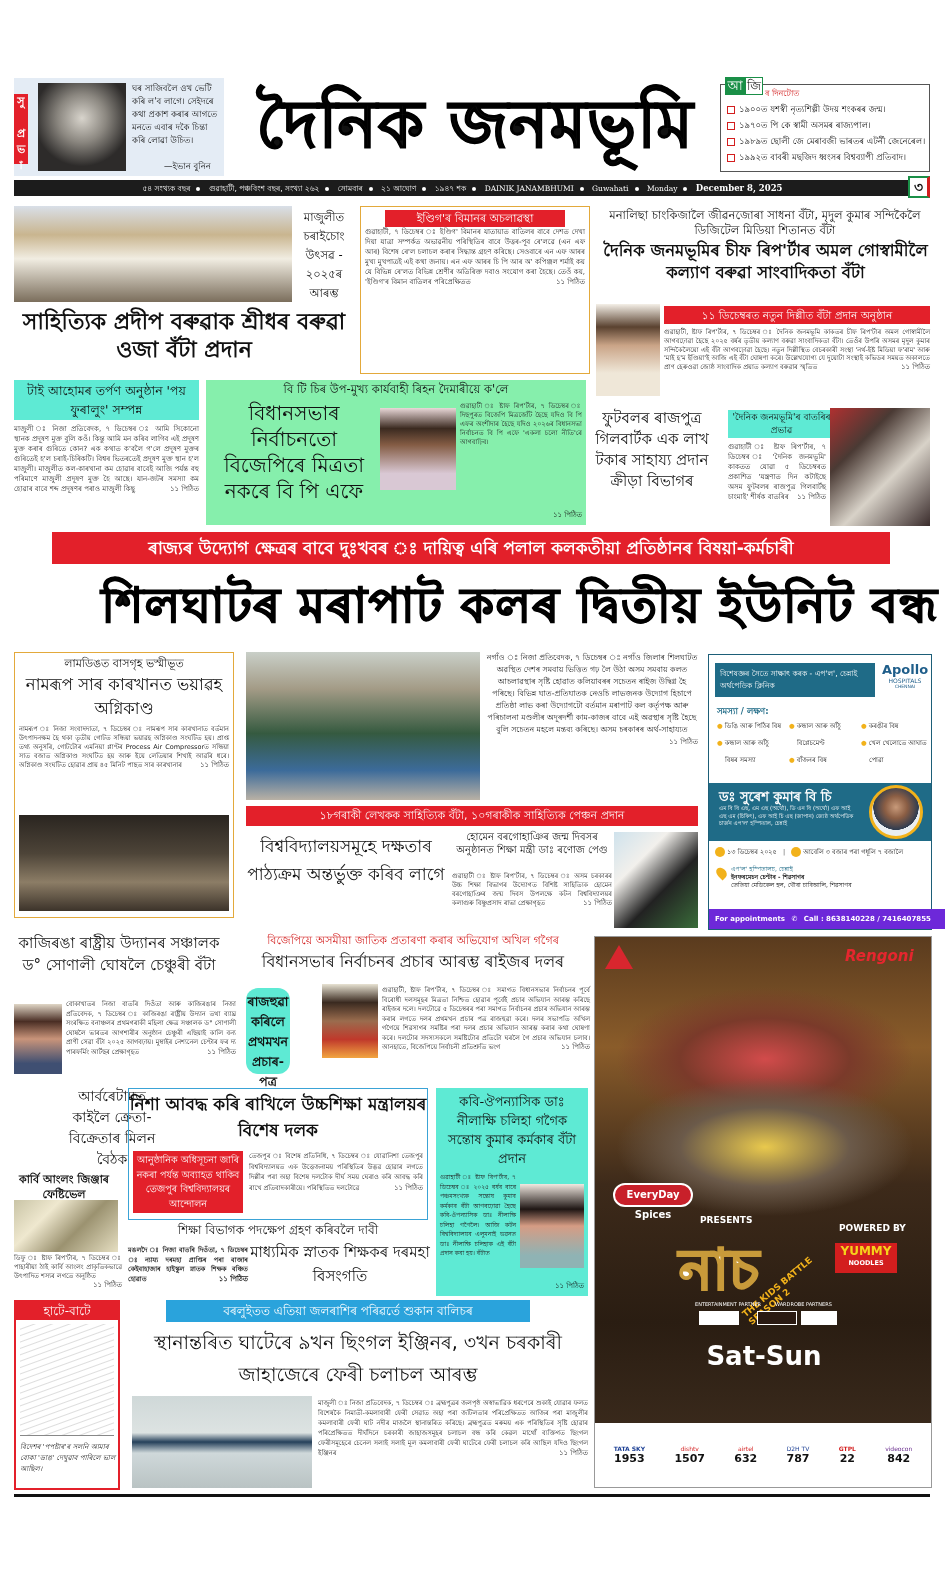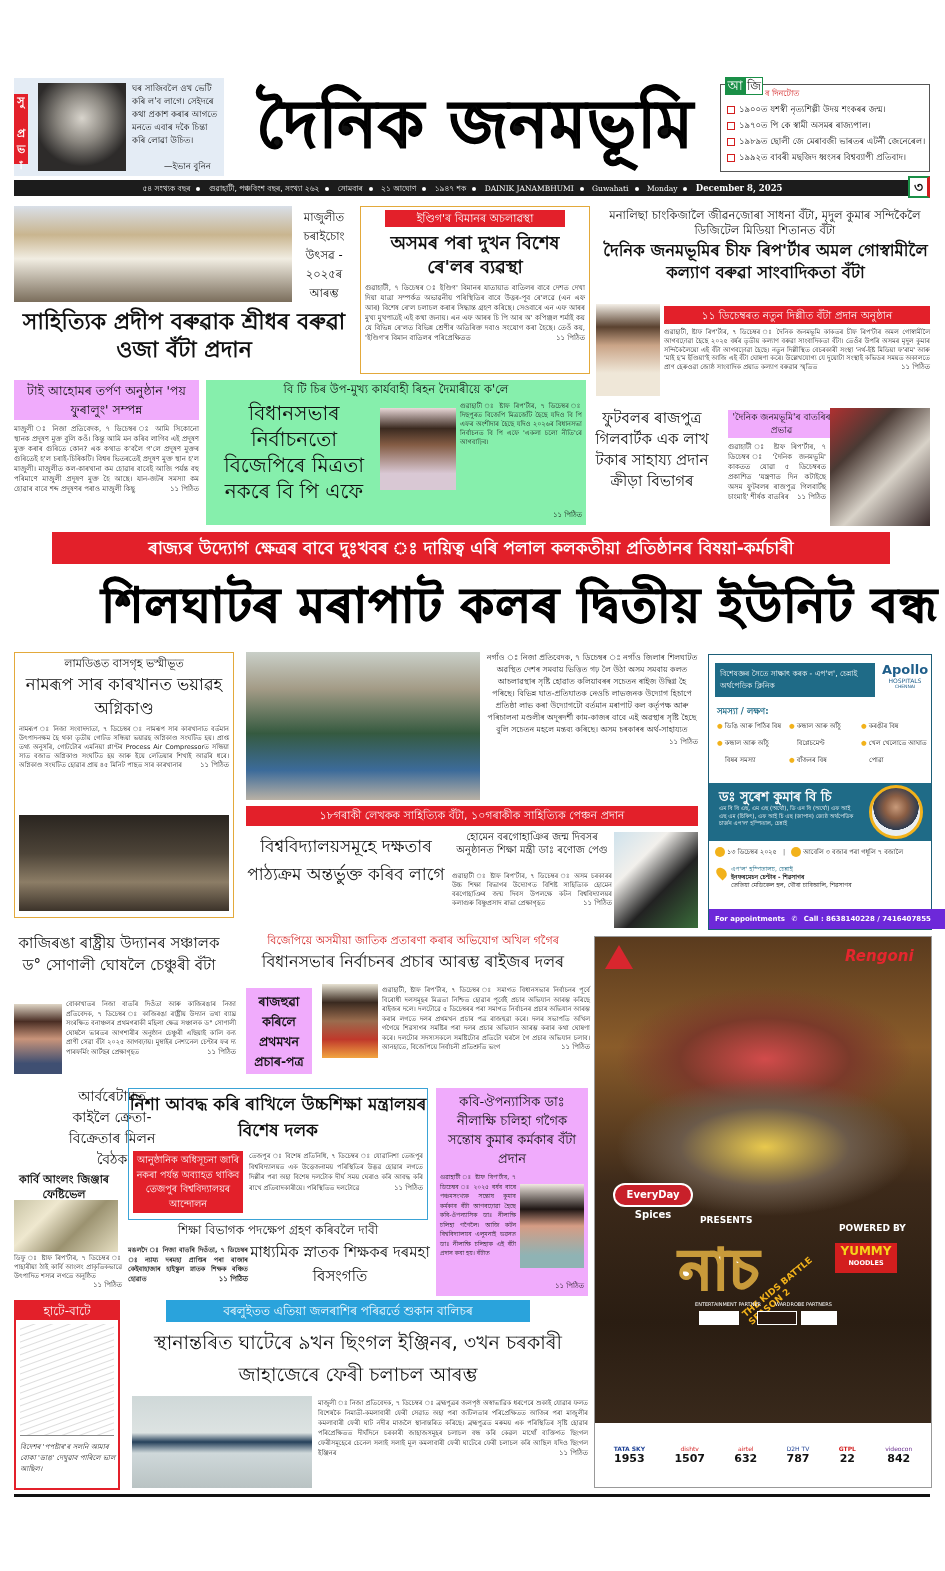--- a/index.html
+++ b/index.html
@@ -4,21 +4,21 @@
 <style>
   * { box-sizing: border-box; margin: 0; padding: 0; }
   body { width: 945px; height: 1571px; background: #fff; font-family: "DejaVu Sans", sans-serif; color: #111; position: relative; overflow: hidden; }
   .abs { position: absolute; }
   .serif { font-family: "DejaVu Serif", serif; }
   .small { font-size: 7px; line-height: 10px; color: #222; text-align: justify; }
   .cont { font-size: 7px; float: right; }
   .photo { background: linear-gradient(135deg,#8a8f9a,#c8c2b4 40%,#6d6a60 70%,#a9a49a); }
   .hl { font-weight: bold; text-align: center; line-height: 1.15; }
   .redbar { background: #e3202a; color: #fff; text-align: center; font-weight: bold; }
-  .tint-orange { background: #f0abfc; }
+  .tint-orange { background: #5eead4; }
   .tint-blue { background: #86efac; }
   .dot { display:inline-block; width:4px; height:4px; background:#fff; border-radius:50%; margin:0 6px; vertical-align:middle; }
 </style>
 </head>
 <body>
 
 <div class="abs" style="left:14px;top:78px;width:210px;height:98px;background:#e4ecf5;">
   <div class="abs redbar" style="left:0;top:16px;width:14px;height:70px;font-size:11px;writing-mode:vertical-rl;text-orientation:upright;line-height:14px;">সুপ্ৰভাত</div>
   <div class="abs photo" style="left:24px;top:5px;width:88px;height:88px;background:radial-gradient(circle at 50% 40%,#d8d4cc 0,#8b8780 35%,#2d2b2a 70%);"></div>
   <div class="abs serif" style="left:118px;top:4px;width:88px;font-size:8.5px;line-height:13px;">ঘৰ সাজিবলৈ ওখ ভেটি কৰি ল'ব লাগে। সেইদৰে কথা প্ৰকাশ কৰাৰ আগতে মনতে এবাৰ দকৈ চিন্তা কৰি লোৱা উচিত।</div>
@@ -51,21 +51,20 @@
   <span class="serif" style="font-weight:bold;font-size:8.5px;">December 8, 2025</span>
 </div>
 <div class="abs" style="left:908px;top:176px;width:22px;height:22px;background:#fff;border:2px solid #1a8f47;border-right:3px solid #d31e1e;font-size:14px;font-weight:bold;text-align:center;line-height:18px;">৩</div>
 
 <div class="abs photo" style="left:14px;top:206px;width:278px;height:96px;background:linear-gradient(180deg,#d9dfe8 0,#c9b58f 30%,#f1ede2 55%,#7b6e5c 100%);"></div>
 <div class="abs hl" style="left:296px;top:208px;width:56px;font-size:11.5px;font-weight:normal;line-height:19px;">মাজুলীত চৰাইচোং উৎসৱ - ২০২৫ৰ আৰম্ভ</div>
 <div class="abs hl" style="left:14px;top:308px;width:340px;font-size:22px;line-height:28px;">সাহিত্যিক প্ৰদীপ বৰুৱাক শ্ৰীধৰ বৰুৱা ওজা বঁটা প্ৰদান</div>
 
 <div class="abs" style="left:360px;top:206px;width:230px;height:168px;border:1px solid #e3a93b;padding:3px 4px;">
   <div class="redbar" style="font-size:11px;line-height:17px;margin:0 20px;font-weight:normal;">ইণ্ডিগ'ৰ বিমানৰ অচলাৱস্থা</div>
-  <div class="hl" style="font-size:18px;line-height:24px;margin:4px 10px;">অসমৰ পৰা দুখন বিশেষ ৰে'লৰ ব্যৱস্থা</div>
   <div class="small"><span>গুৱাহাটী, ৭ ডিচেম্বৰ ঃ ইণ্ডিগ' বিমানৰ যাতায়াত বাতিলৰ বাবে দেশত দেখা দিয়া যাত্ৰা সম্পৰ্কত অভাৱনীয় পৰিস্থিতিৰ বাবে উত্তৰ-পূব ৰে'লৱে (এন এফ আৰ) বিশেষ ৰে'ল চলাচল কৰাৰ সিদ্ধান্ত গ্ৰহণ কৰিছে। সেওবাৰে এন এফ আৰৰ মুখ্য মুখপাত্ৰই এই কথা জনায়। এন এফ আৰৰ চি পি আৰ অ' কপিঞ্জল শৰ্মাই কয় যে বিভিন্ন ৰে'লত বিভিন্ন শ্ৰেণীৰ অতিৰিক্ত দবাও সংযোগ কৰা হৈছে। তেওঁ কয়, 'ইণ্ডিগ'ৰ বিমান বাতিলৰ পৰিপ্ৰেক্ষিতত</span> <span class="cont">১১ পিঠিত</span></div>
 </div>
 
 <div class="abs hl" style="left:600px;top:208px;width:330px;font-size:11.5px;font-weight:normal;line-height:15px;">মনালিছা চাংকিজালৈ জীৱনজোৰা সাধনা বঁটা, মৃদুল কুমাৰ সন্দিকৈলৈ ডিজিটেল মিডিয়া শিতানত বঁটা</div>
 <div class="abs hl" style="left:598px;top:240px;width:335px;font-size:16.5px;line-height:22px;">দৈনিক জনমভূমিৰ চীফ ৰিপ'ৰ্টাৰ অমল গোস্বামীলৈ কল্যাণ বৰুৱা সাংবাদিকতা বঁটা</div>
 <div class="abs photo" style="left:596px;top:304px;width:64px;height:92px;background:linear-gradient(180deg,#f4efe7 0,#5a4230 25%,#caa487 45%,#efe7d8 75%);"></div>
 <div class="abs redbar" style="left:664px;top:306px;width:266px;height:18px;font-size:10.5px;line-height:18px;font-weight:normal;">১১ ডিচেম্বৰত নতুন দিল্লীত বঁটা প্ৰদান অনুষ্ঠান</div>
 <div class="abs small" style="left:664px;top:328px;width:266px;font-size:6.5px;line-height:8.8px;"><span>গুৱাহাটী, ষ্টাফ ৰিপ'ৰ্টাৰ, ৭ ডিচেম্বৰ ঃ দৈনিক জনমভূমি কাকতৰ চীফ ৰিপ'ৰ্টাৰ অমল গোস্বামীলৈ আগবঢ়োৱা হৈছে ২০২৫ বৰ্ষৰ তৃতীয় কল্যাণ বৰুৱা সাংবাদিকতা বঁটা। তেওঁৰ উপৰি অসমৰ মৃদুল কুমাৰ সন্দিকৈলৈয়ো এই বঁটা আগবঢ়োৱা হৈছে। নতুন দিল্লীস্থিত বেচৰকাৰী সংস্থা 'নৰ্থ-ইষ্ট মিডিয়া ফ'ৰাম' আৰু 'মাই হ'ম ইণ্ডিয়া'ই আজি এই বঁটা ঘোষণা কৰে। উল্লেখযোগ্য যে দুয়োটা সংস্থাই কভিডৰ সময়ত অকালতে প্ৰাণ হেৰুওৱা জ্যেষ্ঠ সাংবাদিক প্ৰয়াত কল্যাণ বৰুৱাৰ স্মৃতিত</span> <span class="cont">১১ পিঠিত</span></div>
 
 <div class="abs tint-orange hl" style="left:14px;top:380px;width:185px;height:40px;font-size:12.5px;font-weight:normal;line-height:19px;padding-top:1px;">টাই আহোমৰ তৰ্পণ অনুষ্ঠান 'পয় ফুৰালুং' সম্পন্ন</div>
@@ -145,21 +144,21 @@
 <div class="abs hl" style="left:452px;top:830px;width:160px;font-size:10px;line-height:13px;font-weight:normal;">হোমেন বৰগোহাঞিৰ জন্ম দিবসৰ অনুষ্ঠানত শিক্ষা মন্ত্ৰী ডাঃ ৰণোজ পেগু</div>
 <div class="abs small" style="left:452px;top:872px;width:160px;font-size:6.5px;line-height:9px;"><span>গুৱাহাটী ঃ ষ্টাফ ৰিপ'ৰ্টাৰ, ৭ ডিচেম্বৰ ঃ অসম চৰকাৰৰ উচ্চ শিক্ষা বিভাগৰ উদ্যোগত বিশিষ্ট সাহিত্যিক হোমেন বৰগোহাঞিৰ জন্ম দিবস উপলক্ষে কটন বিশ্ববিদ্যালয়ৰ কলাগুৰু বিষ্ণুপ্ৰসাদ ৰাভা প্ৰেক্ষাগৃহত</span> <span class="cont">১১ পিঠিত</span></div>
 <div class="abs photo" style="left:614px;top:832px;width:84px;height:96px;background:linear-gradient(135deg,#cfe2ec 0,#f2f0ec 30%,#222 60%,#3a6d3a 100%);"></div>
 
 <div class="abs hl" style="left:14px;top:932px;width:210px;font-size:15px;line-height:22px;font-weight:normal;">কাজিৰঙা ৰাষ্ট্ৰীয় উদ্যানৰ সঞ্চালক ড° সোণালী ঘোষলৈ চেঞ্চুৰী বঁটা</div>
 <div class="abs photo" style="left:14px;top:1004px;width:48px;height:70px;background:linear-gradient(180deg,#e0d6c6 0,#4a2e24 25%,#c9947a 50%,#3f4f72 85%);"></div>
 <div class="abs small" style="left:66px;top:1000px;width:170px;font-size:6.5px;line-height:9.5px;"><span>বোকাখাতৰ নিজা বাতৰি দিওঁতা আৰু কাজিৰঙাৰ নিজা প্ৰতিবেদক, ৭ ডিচেম্বৰ ঃ কাজিৰঙা ৰাষ্ট্ৰীয় উদ্যান তথা ব্যাঘ্ৰ সংৰক্ষিত বনাঞ্চলৰ প্ৰথমগৰাকী মহিলা ক্ষেত্ৰ সঞ্চালক ড° সোণালী ঘোষলৈ ভাৰতৰ আগশাৰীৰ অনুষ্ঠান চেঞ্চুৰী এছিয়াই কালি বন্য প্ৰাণী সেৱা বঁটা ২০২৫ আগবঢ়ায়। মুম্বাইৰ নেশ্যনেল চেণ্টাৰ ফৰ দ্য পাৰফৰ্মিং আৰ্টছৰ প্ৰেক্ষাগৃহত</span> <span class="cont">১১ পিঠিত</span></div>
 
 <div class="abs hl" style="left:236px;top:934px;width:354px;font-size:11px;color:#d31e1e;font-weight:normal;line-height:14px;">বিজেপিয়ে অসমীয়া জাতিক প্ৰতাৰণা কৰাৰ অভিযোগ অখিল গগৈৰ</div>
 <div class="abs hl" style="left:236px;top:950px;width:354px;font-size:16px;line-height:24px;font-weight:normal;">বিধানসভাৰ নিৰ্বাচনৰ প্ৰচাৰ আৰম্ভ ৰাইজৰ দলৰ</div>
-<div class="abs tint-orange hl" style="left:246px;top:988px;width:66px;height:86px;font-size:12.5px;line-height:20px;padding-top:4px;">ৰাজহুৱা কৰিলে প্ৰথমখন প্ৰচাৰ-পত্ৰ</div>
+<div class="abs tint-orange hl" style="left:246px;top:988px;width:44px;height:86px;font-size:12.5px;line-height:20px;padding-top:4px;border-radius:12px;">ৰাজহুৱা কৰিলে প্ৰথমখন প্ৰচাৰ-পত্ৰ</div>
 <div class="abs photo" style="left:322px;top:984px;width:56px;height:74px;background:linear-gradient(180deg,#e7e2d2 0,#3a2a20 25%,#9a6c4e 50%,#c0392b 75%,#f2a541 100%);"></div>
 <div class="abs small" style="left:382px;top:986px;width:208px;font-size:6.5px;line-height:9.5px;"><span>গুৱাহাটী, ষ্টাফ ৰিপ'ৰ্টাৰ, ৭ ডিচেম্বৰ ঃ সমাগত বিধানসভাৰ নিৰ্বাচনৰ পূৰ্বে বিৰোধী দলসমূহৰ মিত্ৰতা নিশ্চিত হোৱাৰ পূৰ্বেই প্ৰচাৰ অভিযান আৰম্ভ কৰিছে ৰাইজৰ দলে। দলটোৱে ৫ ডিচেম্বৰৰ পৰা সমাগত নিৰ্বাচনৰ প্ৰচাৰ অভিযান আৰম্ভ কৰাৰ লগতে দলৰ প্ৰথমখন প্ৰচাৰ পত্ৰ ৰাজহুৱা কৰে। দলৰ সভাপতি অখিল গগৈয়ে শিৱসাগৰ সমষ্টিৰ পৰা দলৰ প্ৰচাৰ অভিযান আৰম্ভ কৰাৰ কথা ঘোষণা কৰে। দলটোৰ সদস্যসকলে সমষ্টিটোৰ প্ৰতিটো ঘৰলৈ গৈ প্ৰচাৰ অভিযান চলাব। আনহাতে, বিজেপিয়ে নিৰ্বাচনী প্ৰতিশ্ৰুতি ভংগ</span> <span class="cont">১১ পিঠিত</span></div>
 
 <div class="abs hl" style="left:14px;top:1086px;width:100px;font-size:14px;font-weight:normal;line-height:21px;margin-left:48px;">আৰ্বৰেটামত কাইলৈ ক্ৰেতা-বিক্ৰেতাৰ মিলন বৈঠক</div>
 <div class="abs hl" style="left:14px;top:1172px;width:100px;font-size:11px;line-height:15px;">কাৰ্বি আংলং জিঞ্জাৰ ফেষ্টিভেল</div>
 <div class="abs photo" style="left:14px;top:1200px;width:104px;height:52px;background:linear-gradient(135deg,#c9c4a6 0,#efe8cf 30%,#9b9270 60%,#e6dfc2 100%);"></div>
 <div class="abs small" style="left:14px;top:1254px;width:108px;font-size:6.5px;line-height:9px;"><span>ডিফু ঃ ষ্টাফ ৰিপ'ৰ্টাৰ, ৭ ডিচেম্বৰ ঃ পাহাৰীয়া ঠাই কাৰ্বি আংলং প্ৰাকৃতিকভাৱে উৎপাদিত শস্যৰ লগতে অনুষ্ঠিত</span> <span class="cont">১১ পিঠিত</span></div>
 
 <div class="abs" style="left:128px;top:1088px;width:300px;height:132px;border:1.5px solid #3aa3d6;">
   <div class="hl" style="font-size:17px;line-height:26px;margin-top:2px;">নিশা আবদ্ধ কৰি ৰাখিলে উচ্চশিক্ষা মন্ত্ৰালয়ৰ বিশেষ দলক</div>
@@ -200,20 +199,21 @@
   <div class="abs" style="left:244px;top:286px;font-size:9px;font-weight:bold;color:#fff;">POWERED BY</div>
   <div class="abs" style="left:240px;top:306px;width:62px;height:30px;background:#d31e1e;text-align:center;">
     <div style="font-size:12px;font-weight:bold;color:#f6d21b;line-height:16px;">YUMMY</div>
     <div style="font-size:6.5px;font-weight:bold;color:#fff;">NOODLES</div>
   </div>
   <div class="abs" style="left:100px;top:364px;font-size:5px;color:#fff;">ENTERTAINMENT PARTNER</div>
   <div class="abs" style="left:180px;top:364px;font-size:5px;color:#fff;">WARDROBE PARTNERS</div>
   <div class="abs" style="left:104px;top:374px;width:40px;height:14px;background:#fff;"></div>
   <div class="abs" style="left:162px;top:374px;width:40px;height:14px;background:#2a1a12;border:1px solid #fff;"></div>
   <div class="abs" style="left:206px;top:374px;width:36px;height:14px;background:#fff;"></div>
+  <div class="abs" style="left:0;top:404px;width:338px;text-align:center;font-size:26px;font-weight:bold;color:#fff;">Sat-Sun</div>
   <div class="abs" style="left:0;top:486px;width:336px;height:64px;background:#fff;display:flex;justify-content:space-around;align-items:center;padding:0 4px;">
     <div style="text-align:center;">
         <div style="font-size:6px;color:#1c3f94;font-weight:bold;">TATA SKY</div>
         <div style="font-size:11px;font-weight:bold;">1953</div>
       </div>
     <div style="text-align:center;">
         <div style="font-size:6px;color:#d31e1e;">dishtv</div>
         <div style="font-size:11px;font-weight:bold;">1507</div>
       </div>
     <div style="text-align:center;">

